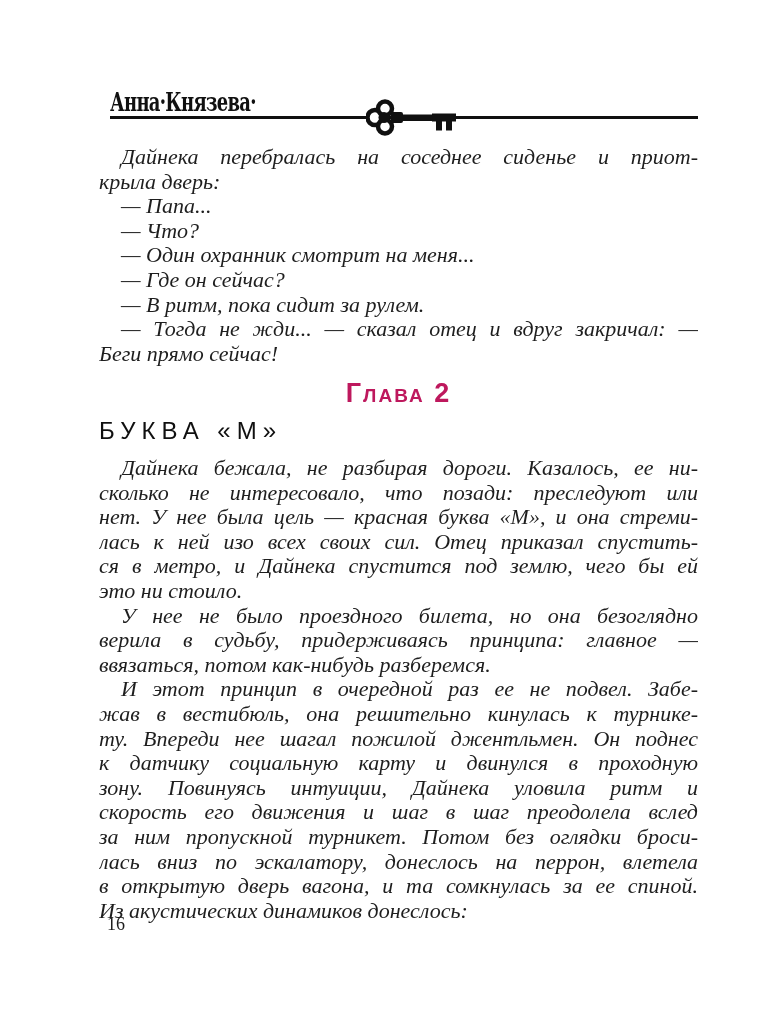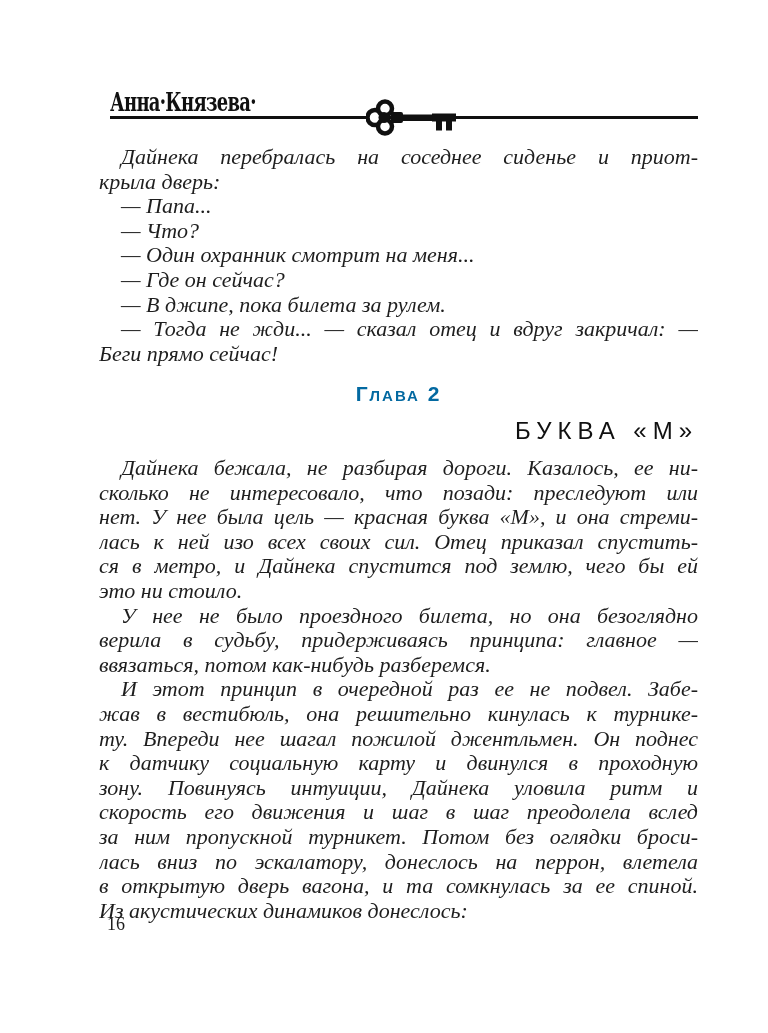--- a/index.html
+++ b/index.html
@@ -66,30 +66,30 @@
   
   .chapter-number {
     position: absolute;
     left: 99px; top: 380px;
     width: 599px; height: 27px;
     line-height: 27px;
     text-align: center;
     font-family: "Liberation Sans", sans-serif;
     font-weight: 700;
     font-variant: small-caps;
-    font-size: 21px;
+    font-size: 27px;
     letter-spacing: 2px;
-    color: #0369a1;
+    color: #be185d;
   }
   .chapter-title {
     position: absolute;
     left: 99px; top: 417px;
     width: 599px; height: 27px;
     line-height: 27px;
-    text-align: right;
+    text-align: left;
     font-family: "Liberation Sans", sans-serif;
     font-weight: 400;
     font-size: 24px;
     letter-spacing: 6px;
     color: #101010;
   }
 
   
   .page-number {
     position: absolute;
@@ -131,21 +131,21 @@
       <div class="paragraph">
         <div class="line first final">— Что?</div>
       </div>
       <div class="paragraph">
         <div class="line first final">— Один охранник смотрит на меня...</div>
       </div>
       <div class="paragraph">
         <div class="line first final">— Где он сейчас?</div>
       </div>
       <div class="paragraph">
-        <div class="line first final">— В джипе, пока билета за рулем.</div>
+        <div class="line first final">— В ритм, пока сидит за рулем.</div>
       </div>
       <div class="paragraph">
         <div class="line first">— Тогда не жди... — сказал отец и вдруг закричал: —</div>
         <div class="line final">Беги прямо сейчас!</div>
       </div>
     </div>
 
   <div class="chapter-number">Глава 2</div>
 
   <div class="chapter-title">БУКВА «М»</div>

